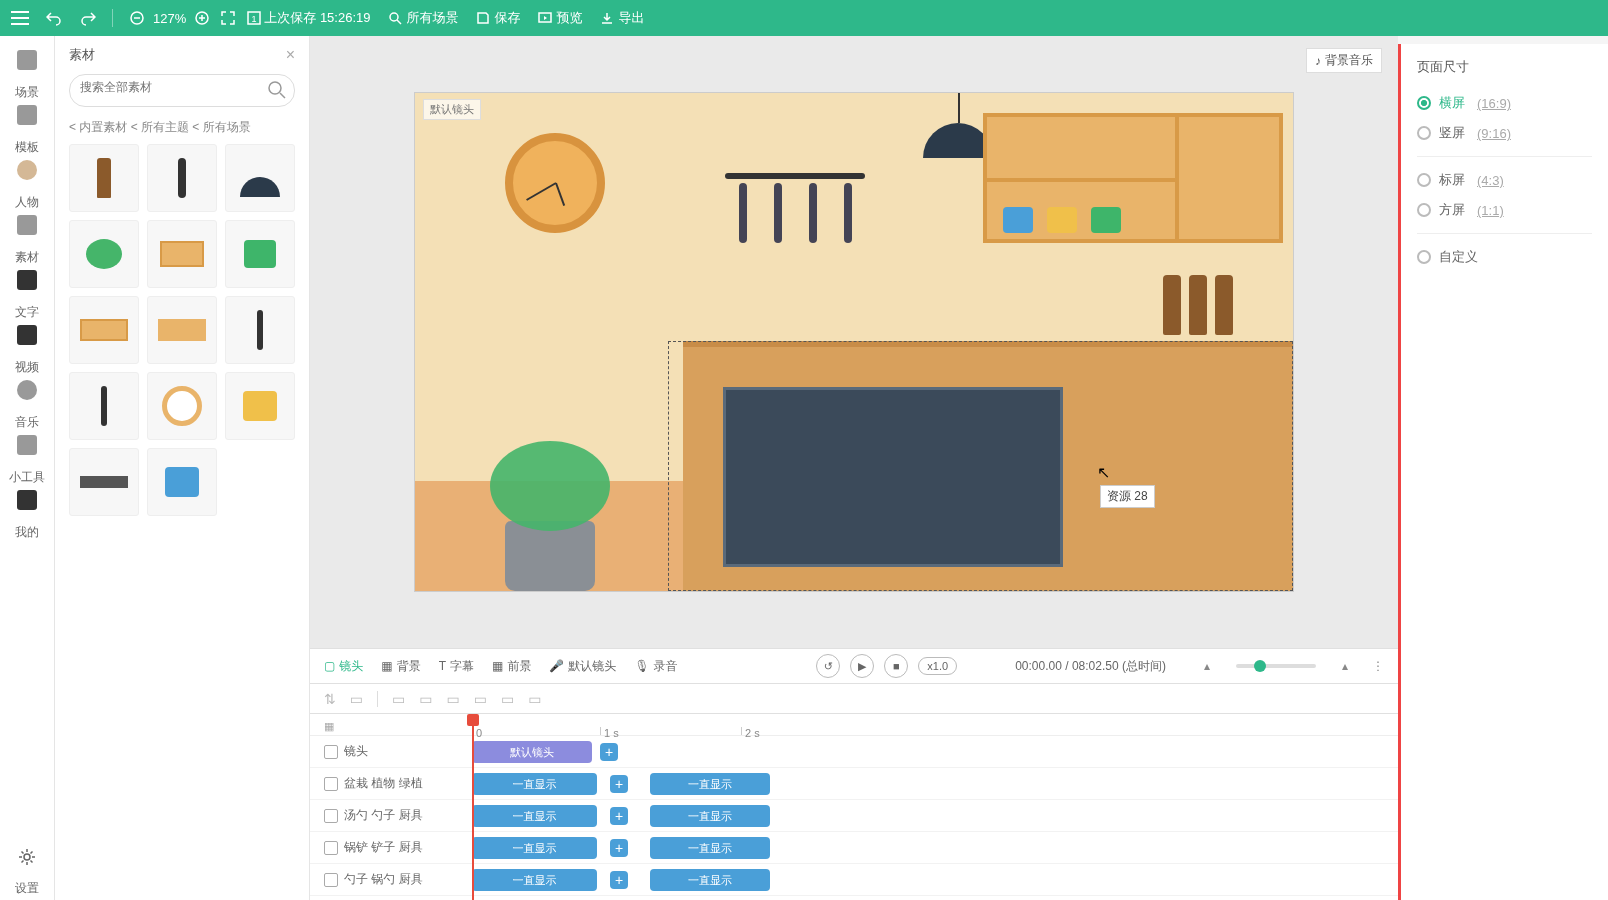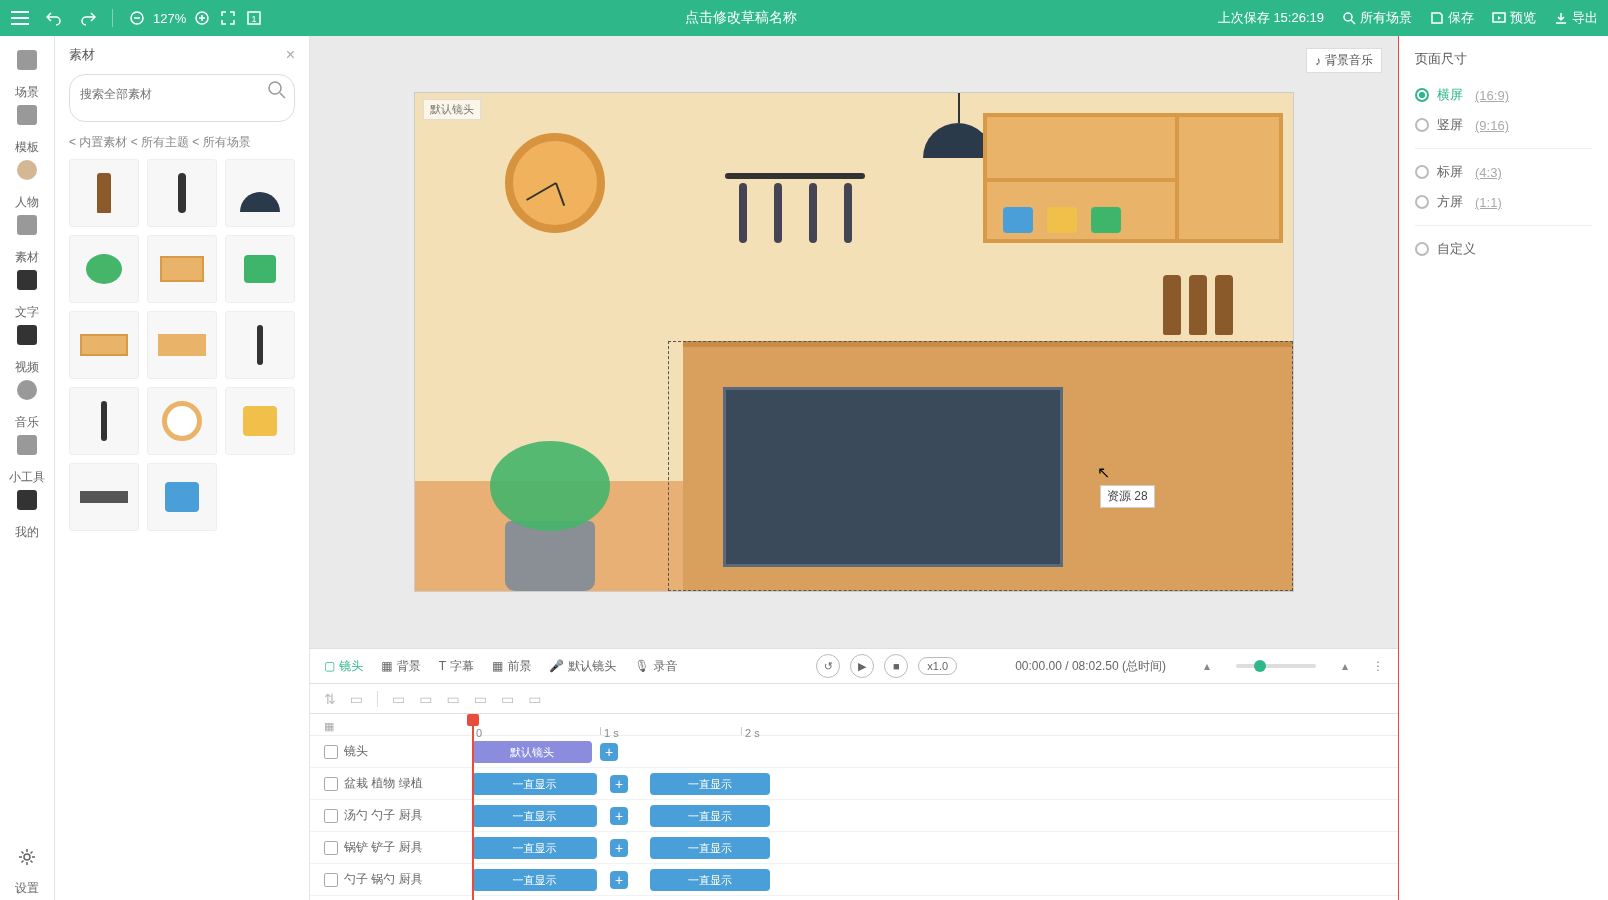--- a/index.html
+++ b/index.html
@@ -21,21 +21,21 @@
 .rail { width: 55px; background: #fff; border-right: 1px solid #e5e5e5; display: flex; flex-direction: column; align-items: center; padding-top: 12px; }
 .rail-item { width: 100%; height: 55px; display: flex; flex-direction: column; align-items: center; justify-content: center; gap: 14px; font-size: 12px; color: #666; cursor: pointer; }
 .rail-icon { width: 20px; height: 20px; background: #999; border-radius: 3px; }
 .rail-spacer { flex: 1; }
 
 
 .panel { width: 255px; background: #fff; border-right: 1px solid #e5e5e5; display: flex; flex-direction: column; }
 .panel-head { padding: 10px 14px; display: flex; justify-content: space-between; align-items: center; font-size: 13px; color: #555; }
 .panel-close { cursor: pointer; color: #aaa; font-size: 16px; }
 .search-wrap { padding: 0 14px 8px; }
-.search { width: 100%; height: 48px; border: 1px solid #ddd; border-radius: 16px; padding: 0 32px 8px 10px; font-size: 12px; }
+.search { width: 100%; height: 33px; border: 1px solid #ddd; border-radius: 16px; padding: 0 32px 8px 10px; font-size: 12px; }
 .search-box { position: relative; }
 .search-icon { position: absolute; right: 8px; top: 6px; color: #999; }
 .crumb { padding: 4px 14px 8px; font-size: 12px; color: #888; }
 .preview-big { margin: 0 14px 10px; height: 130px; background: #f2d9a8; border-radius: 4px; position: relative; overflow: hidden; }
 .free-tag { position: absolute; top: 0; left: 0; background: #2eb88a; color: #fff; font-size: 11px; padding: 1px 6px; }
 .grid { display: grid; grid-template-columns: repeat(3,1fr); gap: 8px; padding: 0 14px; overflow: auto; }
 .thumb { height: 68px; background: #f7f7f7; border: 1px solid #eee; border-radius: 3px; display: flex; align-items: center; justify-content: center; }
 .thumb .shape { width: 40px; height: 40px; }
 
 
@@ -96,21 +96,21 @@
 .track { height: 32px; display: flex; align-items: center; border-bottom: 1px solid #f2f2f2; }
 .track-label { width: 160px; padding-left: 14px; font-size: 12px; color: #666; display: flex; align-items: center; gap: 6px; }
 .track-icon-s { width:14px;height:14px;border:1px solid #aaa;border-radius:2px; }
 .track-content { flex: 1; position: relative; height: 100%; }
 .clip { position: absolute; top: 5px; height: 22px; border-radius: 4px; display: flex; align-items: center; justify-content: center; color: #fff; font-size: 11px; }
 .clip.purple { background: #8c8cde; }
 .clip.blue { background: #4a9fd8; }
 .add-btn { width: 18px; height: 18px; background: #4a9fd8; color: #fff; border-radius: 4px; display: flex; align-items: center; justify-content: center; font-size: 14px; position: absolute; top: 7px; cursor: pointer; }
 
 
-.rpanel { width: 210px; background: #fff; border-left: 1px solid #ef4444; padding: 14px 16px; font-size: 13px; }
+.rpanel { width: 210px; background: #fff; border-left: 3px solid #ef4444; padding: 14px 16px; font-size: 13px; margin-top: 8px; }
 .rpanel-title { color: #555; margin-bottom: 12px; }
 .radio-row { display: flex; align-items: center; gap: 8px; padding: 6px 0; color: #666; cursor: pointer; }
 .radio { width: 14px; height: 14px; border: 2px solid #bbb; border-radius: 50%; }
 .radio.checked { border-color: #2eb88a; background: radial-gradient(circle,#2eb88a 0 40%,#fff 45% 100%); }
 .ratio { color: #aaa; margin-left: 4px; text-decoration: underline; }
 .rsep { height: 1px; background: #eee; margin: 8px 0; }
 
 svg { display: block; }
 </style>
 </head>
@@ -154,21 +154,20 @@
           </svg>
         </div>
       <div class="icon-btn">
           <svg width="16" height="16" viewBox="0 0 16 16">
             <rect x="2" y="2" width="12" height="12" fill="none" stroke="#fff" stroke-width="1.5"></rect>
             <text x="8" y="12" font-size="9" fill="#fff" text-anchor="middle">1</text>
           </svg>
         </div>
     </div>
   </div>
-  <div class="title">点击修改草稿名称</div>
   <div class="right">
     <div><span>上次保存</span> <span>15:26:19</span></div>
     <div class="right-item">
         <svg width="14" height="14" viewBox="0 0 14 14">
           <circle cx="6" cy="6" r="4" fill="none" stroke="#fff" stroke-width="1.5"></circle>
           <path d="M9 9l4 4" stroke="#fff" stroke-width="1.5"></path>
         </svg>
         <span>所有场景</span>
       </div>
     <div class="right-item">

